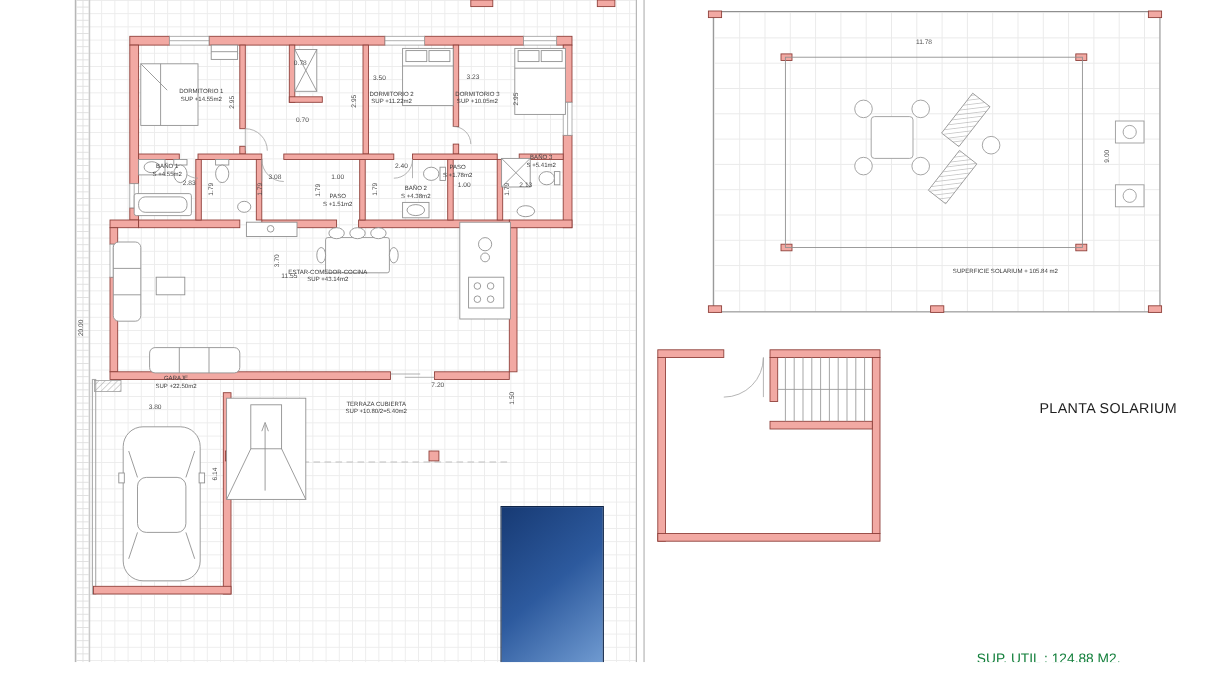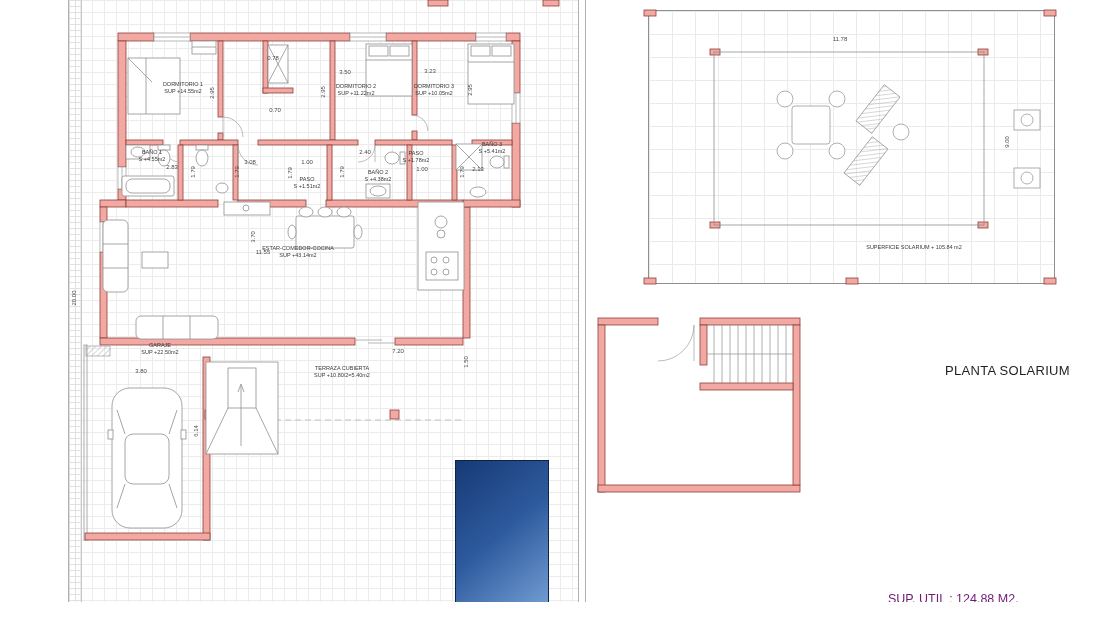--- a/index.html
+++ b/index.html
@@ -47,21 +47,21 @@
   .surface-label{
     position:absolute;z-index:3;transform:translate(-50%,-50%);
     font-size:5.5px;color:#3a3a3a;white-space:nowrap;
   }
   .plan-title{
     position:absolute;left:945px;top:363px;z-index:3;
     font-size:13px;color:#1f1f1f;letter-spacing:0.3px;white-space:nowrap;
   }
   .sup-util{
     position:absolute;left:888px;top:592px;z-index:3;
-    font-size:12.5px;color:#701a75;white-space:nowrap;
+    font-size:12.5px;color:#15803d;white-space:nowrap;
   }
   .sup-cons{
     position:absolute;left:888px;top:620px;width:214px;height:10px;z-index:3;
     background:#f3b6b3;color:#8a504b;font-size:12px;line-height:13px;
     overflow:hidden;white-space:nowrap;
   }
 </style>
 </head>
 <body>
 

